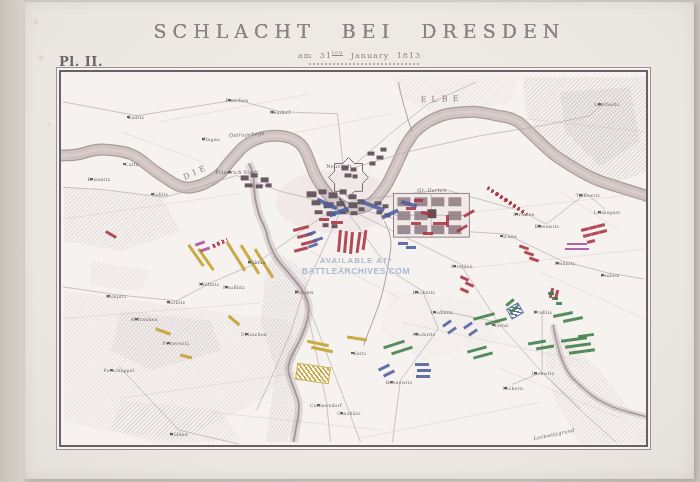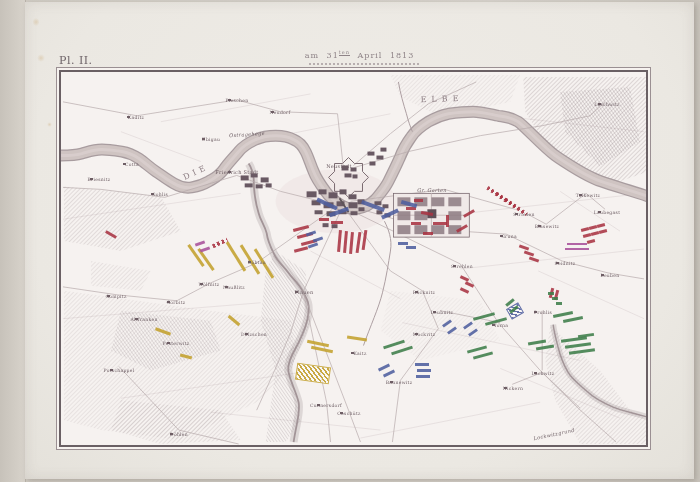--- a/index.html
+++ b/index.html
@@ -5,21 +5,21 @@
   html,body{margin:0;padding:0;}
   body{width:700px;height:482px;position:relative;overflow:hidden;
        background:linear-gradient(90deg,#cfcac2 0%,#d6d1ca 70%,#c8c3bb 100%);
        font-family:"DejaVu Serif","Liberation Serif",serif;}
   .scan-strip-left{position:absolute;left:0;top:0;width:25px;height:482px;
        background:linear-gradient(90deg,#c7c2ba,#d8d3cb);border-right:1px solid #b9b3aa;}
   .paper{position:absolute;left:25px;top:2px;width:669px;height:477px;
        background:radial-gradient(ellipse at 50% 40%,#efece7 0%,#ebe8e2 70%,#e4e1da 100%);
        box-shadow:inset 0 0 14px rgba(110,100,90,.14), 2px 2px 5px rgba(80,70,60,.25);}
   .fox{position:absolute;border-radius:50%;background:radial-gradient(circle,#d8c3a2,transparent 70%);opacity:.6;}
-  .plate-label{position:absolute;left:34px;top:52px;font-size:11px;color:#6e6468;letter-spacing:.5px;}
+  .plate-label{position:absolute;left:34px;top:52px;font-size:13px;color:#6e6468;letter-spacing:.5px;font-weight:bold;}
   .title{position:absolute;left:0;top:18px;width:100%;text-align:center;
        font-size:19px;color:#8e8387;letter-spacing:6px;word-spacing:14px;
        text-shadow:0 0 .6px #776d71;}
   .subtitle{position:absolute;left:0;top:47px;width:100%;text-align:center;
        font-size:8px;color:#8f8488;letter-spacing:1px;word-spacing:4px;}
   .subtitle sup{font-size:5px;border-bottom:.5px solid #8f8488;}
   .imprint-line{position:absolute;left:284px;top:61px;width:110px;height:1.5px;opacity:.75;
        background:repeating-linear-gradient(90deg,#a59a9d 0 2px,transparent 2px 4px);}
   .map-frame{position:absolute;left:31px;top:65px;width:593px;height:381px;
        border:1px solid #9a8f92;background:#f6f2ef;}
@@ -45,25 +45,26 @@
 <div class="scan-strip-left"></div>
 
 <div class="paper">
   <div class="fox" style="left:12px;top:52px;width:8px;height:8px;"></div>
   <div class="fox" style="left:22px;top:120px;width:5px;height:5px;"></div>
   <div class="fox" style="left:95px;top:110px;width:4px;height:4px;"></div>
   <div class="fox" style="left:8px;top:15px;width:6px;height:10px;"></div>
 
   <div class="plate-label">Pl. II.</div>
 
+  <div class="title">SCHLACHT BEI DRESDEN</div>
 
   <div class="subtitle">
     <span>am</span>
     <span>31</span><sup>ten</sup>
-    <span>April 1813</span>
+    <span>January 1813</span>
   </div>
 
   <div class="imprint-line"></div>
 
   <div class="map-frame">
     <div class="map-inner">
       <div class="map-content">
 
         <svg class="layer" width="585" height="373" viewBox="0 0 586 375" preserveAspectRatio="none">
           <defs>
@@ -375,17 +376,21 @@
             <div class="vdot" style="left: 439px; top: 163px;"></div>
             <span class="maplabel" style="left: 448px; top: 164px; font-size: 4.5px; letter-spacing: 0.3px; transform: translate(-50%, -50%) rotate(0deg);">Gruna</span>
             <div class="vdot" style="left: 495px; top: 190px;"></div>
             <span class="maplabel" style="left: 504px; top: 191px; font-size: 4.5px; letter-spacing: 0.3px; transform: translate(-50%, -50%) rotate(0deg);">Seidnitz</span>
             <div class="vdot" style="left: 537px; top: 31px;"></div>
             <span class="maplabel" style="left: 546px; top: 32px; font-size: 4.5px; letter-spacing: 0.3px; transform: translate(-50%, -50%) rotate(0deg);">Loschwitz</span>
             <span class="maplabel italic" style="left: 371px; top: 118px; font-size: 5px; letter-spacing: 0.3px; transform: translate(-50%, -50%) rotate(0deg);">Gr. Garten</span>
             <span class="maplabel italic" style="left: 493px; top: 362px; font-size: 5px; letter-spacing: 0.3px; transform: translate(-50%, -50%) rotate(-12deg);">Lockwitzgrund</span>
           </div>
 
+        <div class="watermark">
+          <div class="wl1">AVAILABLE AT*</div>
+          <div class="wl2">BATTLEARCHIVES.COM</div>
+        </div>
 
       </div>
     </div>
   </div>
 </div>
 
 </body></html>

